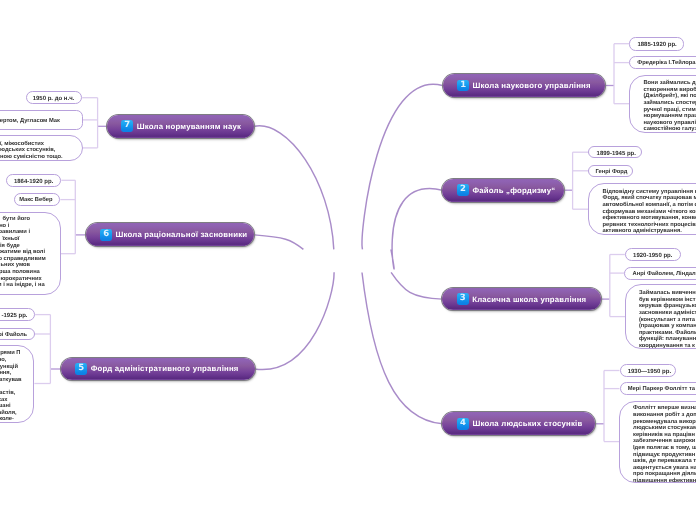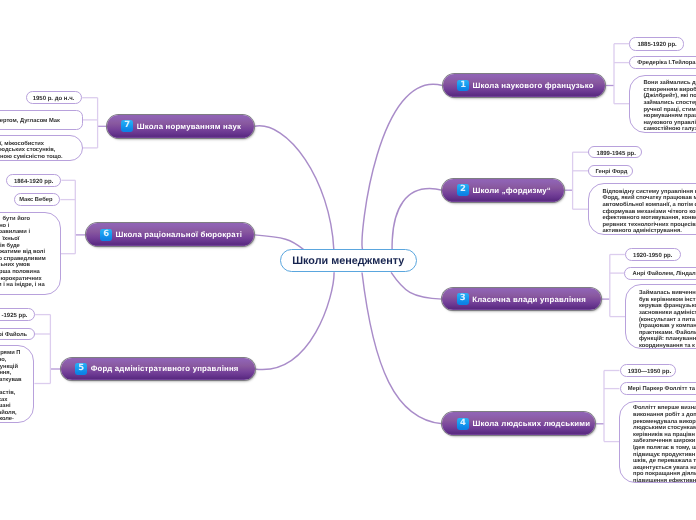--- a/index.html
+++ b/index.html
@@ -244,42 +244,39 @@
   </div>
   <div class="leaf abs" style="left:-230.0px;top:135.0px;width:312.5px;height:25.8px;">
     <div class="ltx">
       <div class="ln" style="right:37.50px;top:4.60px;">Вивчення різних аспектів соціальної взаємодії, мотивації, міжособистих</div>
       <div class="ln" style="right:26.20px;top:11.20px;">відносин і характеру влади та авторитету, організаційної структури людських стосунків,</div>
       <div class="ln" style="right:18.90px;top:17.80px;">комунікацій в організаціях, лідерства, зміни змісту роботи та психологічною сумісністю тощо.</div>
     </div>
   </div>
   <div class="branch" style="left:442.5px;top:73.8px;width:162.0px;height:23.4px;padding-left:14.8px;">
     <span class="badge">1</span>
-    <span class="blab">Школа наукового французько</span>
+    <span class="blab">Школа наукового управління</span>
   </div>
   <div class="branch" style="left:442.4px;top:178.6px;width:121.3px;height:23.2px;padding-left:14.8px;">
     <span class="badge">2</span>
-    <span class="blab">Школи „фордизму“</span>
+    <span class="blab">Файоль „фордизму“</span>
   </div>
   <div class="branch" style="left:442.2px;top:287.8px;width:158.4px;height:22.6px;padding-left:14.8px;">
     <span class="badge">3</span>
-    <span class="blab">Класична влади управління</span>
+    <span class="blab">Класична школа управління</span>
   </div>
   <div class="branch" style="left:442.4px;top:412.3px;width:152.7px;height:23.0px;padding-left:14.8px;">
     <span class="badge">4</span>
-    <span class="blab">Школа людських людськими</span>
+    <span class="blab">Школа людських стосунків</span>
   </div>
   <div class="branch" style="left:60.7px;top:357.6px;width:193.9px;height:22.8px;padding-left:14.8px;">
     <span class="badge">5</span>
     <span class="blab">Форд адміністративного управління</span>
   </div>
   <div class="branch" style="left:85.5px;top:223.4px;width:168.9px;height:23.0px;padding-left:14.8px;">
     <span class="badge">6</span>
-    <span class="blab">Школа раціональної бюрократі</span>
+    <span class="blab">Школа раціональної засновники</span>
   </div>
   <div class="branch" style="left:106.7px;top:114.7px;width:147.7px;height:23.2px;padding-left:14.8px;">
     <span class="badge">7</span>
     <span class="blab">Школа нормуванням наук</span>
   </div>
-  <div class="root" style="left:280.0px;top:249.4px;width:136.5px;height:22.9px;">
-    <span>Школи менеджменту</span>
-  </div>
 </div>
 
 </body></html>

